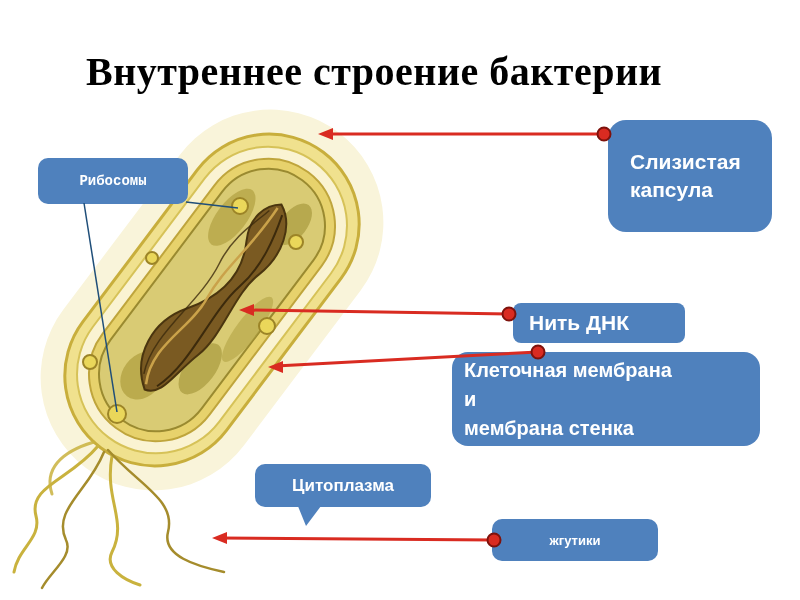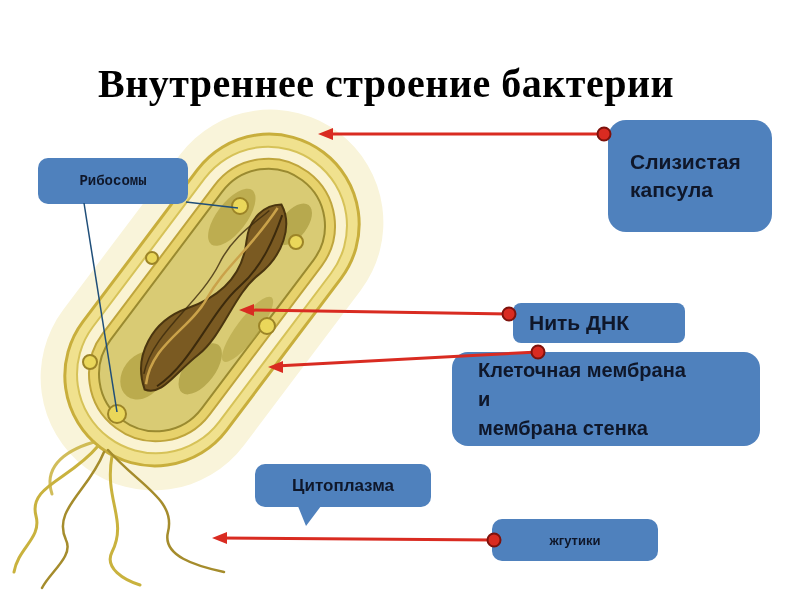--- a/index.html
+++ b/index.html
@@ -4,40 +4,40 @@
 <style>
   html,body{margin:0;padding:0;background:#fff;}
   .slide{
     position:relative;width:800px;height:600px;background:#ffffff;overflow:hidden;
     font-family:"Liberation Sans",sans-serif;
   }
   .art,.overlay{position:absolute;left:0;top:0;width:800px;height:600px;}
   .art{z-index:1;}
   .overlay{z-index:3;pointer-events:none;}
   .title{
-    position:absolute;z-index:2;left:86px;top:48px;margin:12px;
+    position:absolute;z-index:2;left:86px;top:48px;margin:0;
     font-family:"Liberation Serif",serif;font-weight:700;font-size:40px;color:#000;
     letter-spacing:0.5px;white-space:nowrap;
   }
   .box{
-    position:absolute;z-index:2;background:#4f81bd;color:#0f172a;font-weight:700;
+    position:absolute;z-index:2;background:#4f81bd;color:#ffffff;font-weight:700;
     display:flex;align-items:center;justify-content:center;text-align:center;
     border-radius:10px;box-sizing:border-box;
   }
   .box .line{display:block;}
   #box-ribosomes{left:38px;top:158px;width:150px;height:46px;font-size:14px;font-family:Liberation Mono, monospace;}
   #box-capsule{
     left:608px;top:120px;width:164px;height:112px;border-radius:18px;font-size:21px;
     justify-content:flex-start;text-align:left;padding-left:22px;line-height:1.35;
   }
   #box-dna{left:513px;top:295px;width:172px;height:40px;font-size:21px;
     justify-content:flex-start;padding-left:16px;border-radius:8px;margin-top:8px;}
   #box-membrane{
     left:452px;top:352px;width:308px;height:94px;border-radius:16px;font-size:20px;
-    justify-content:flex-start;text-align:left;padding-left:26px;line-height:1.45;
+    justify-content:flex-start;text-align:left;padding-left:12px;line-height:1.45;
   }
   #box-cytoplasm{left:255px;top:464px;width:176px;height:43px;font-size:17px;}
   #box-flagella{left:492px;top:519px;width:166px;height:42px;font-size:13px;}
 </style>
 </head>
 <body>
 
 <div class="slide">
 
   <svg class="art" viewBox="0 0 800 600">

